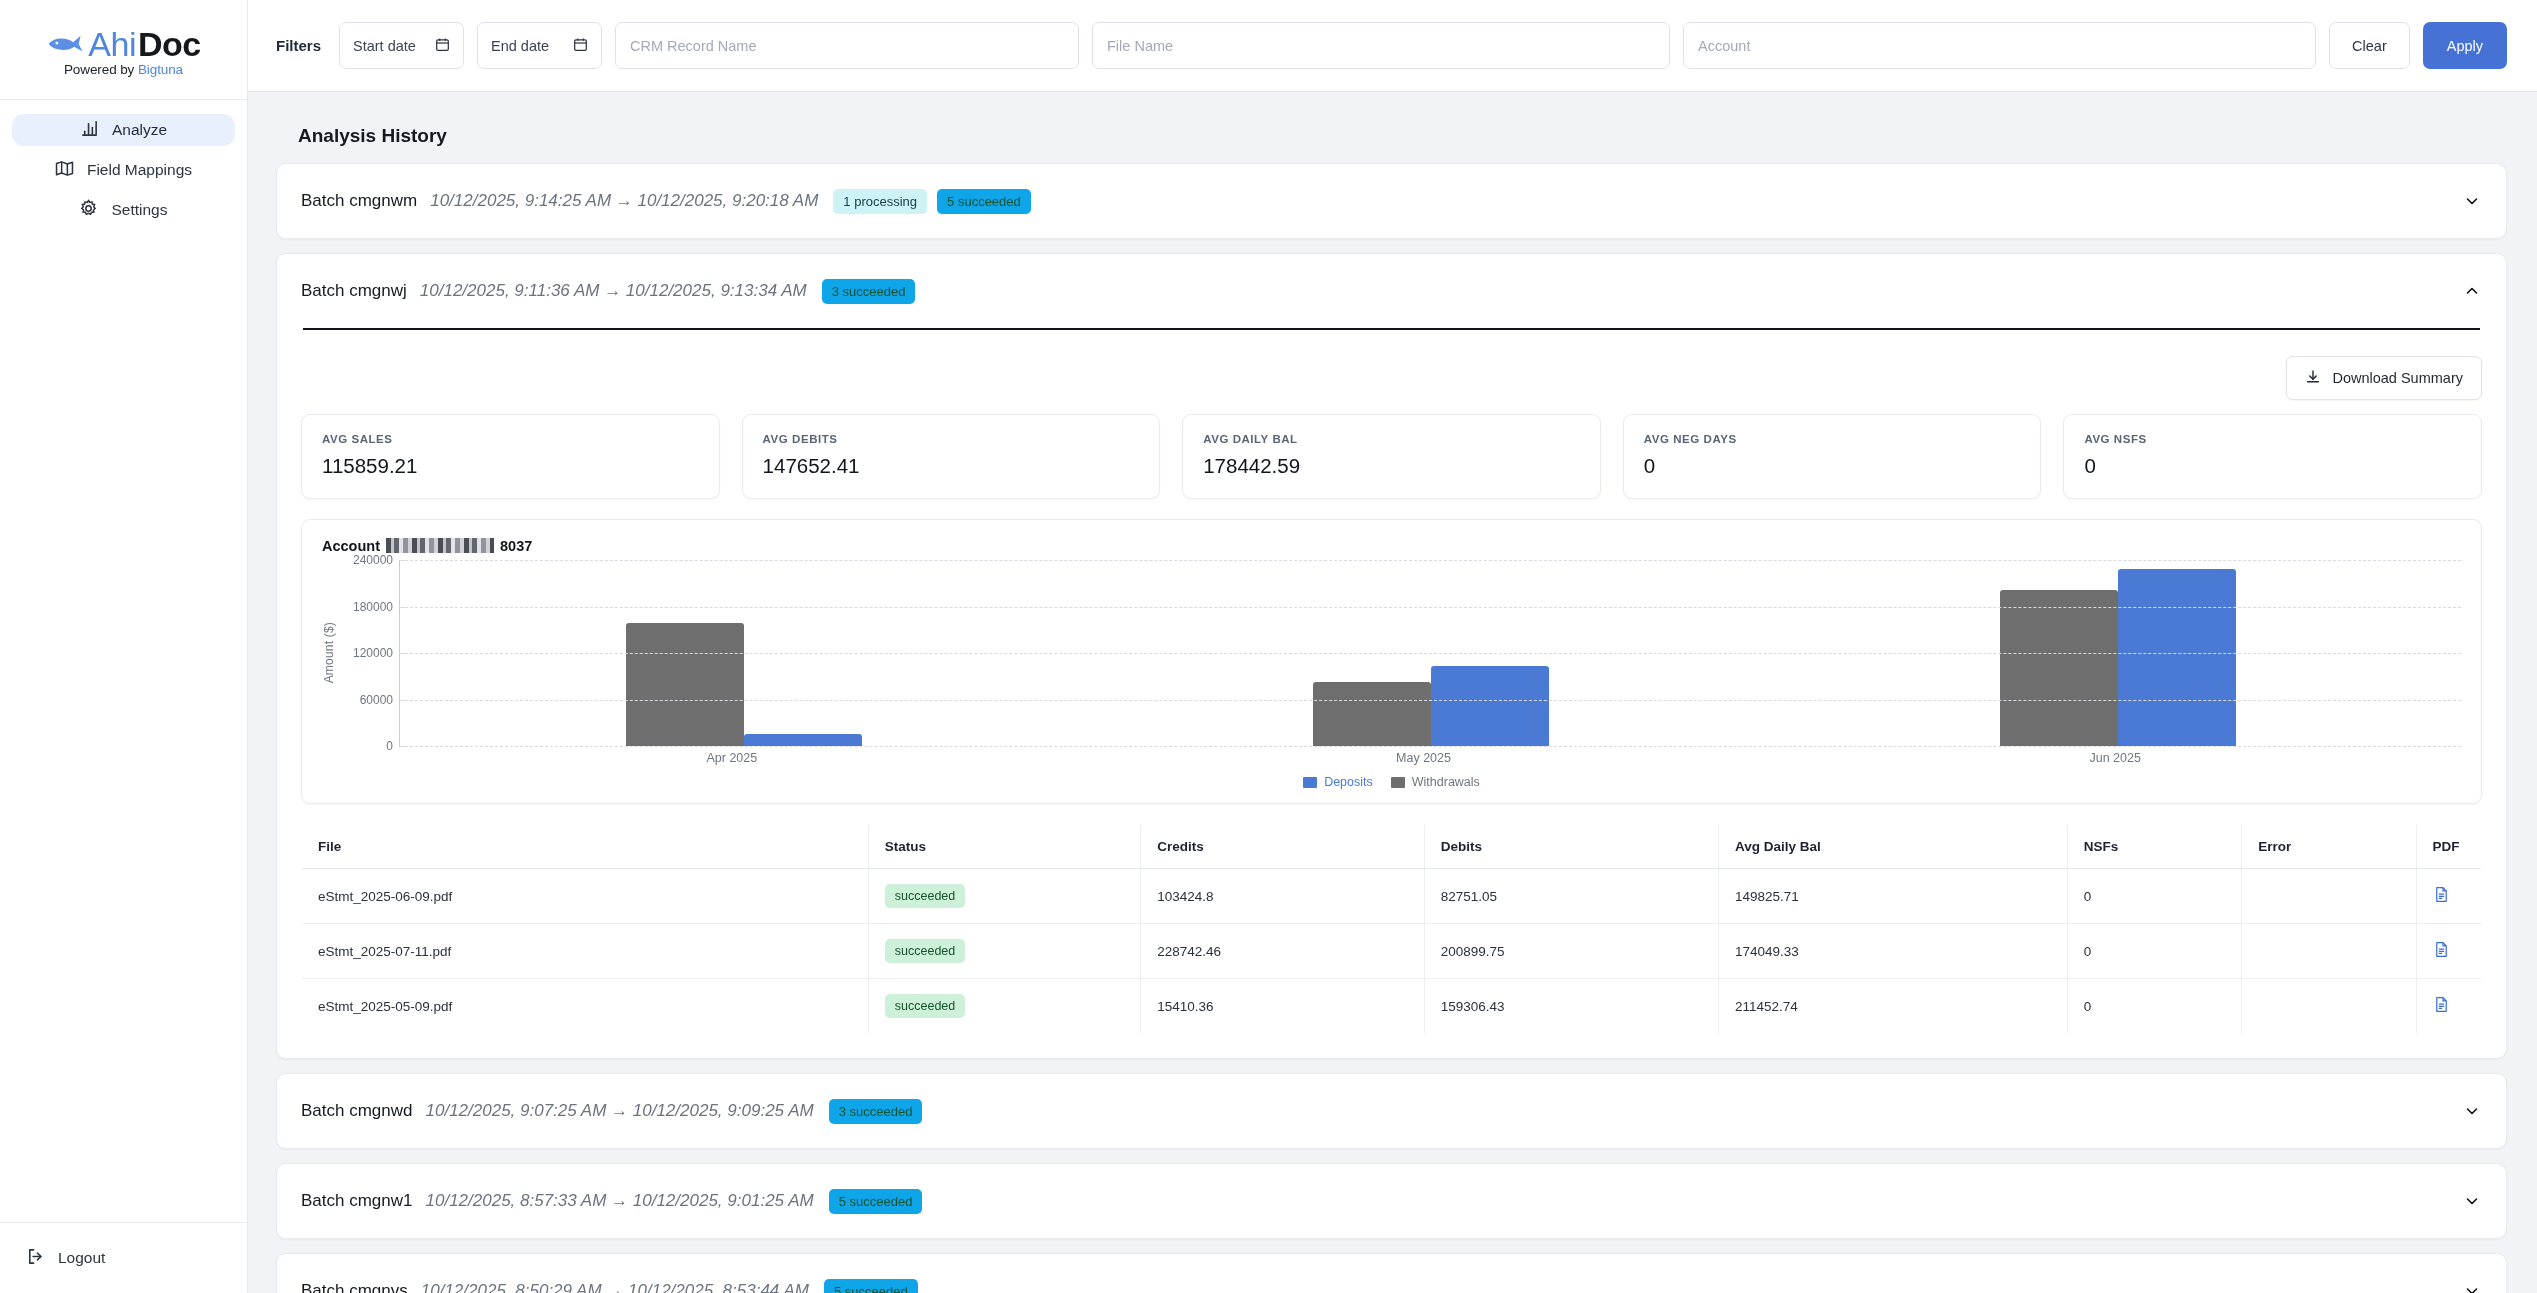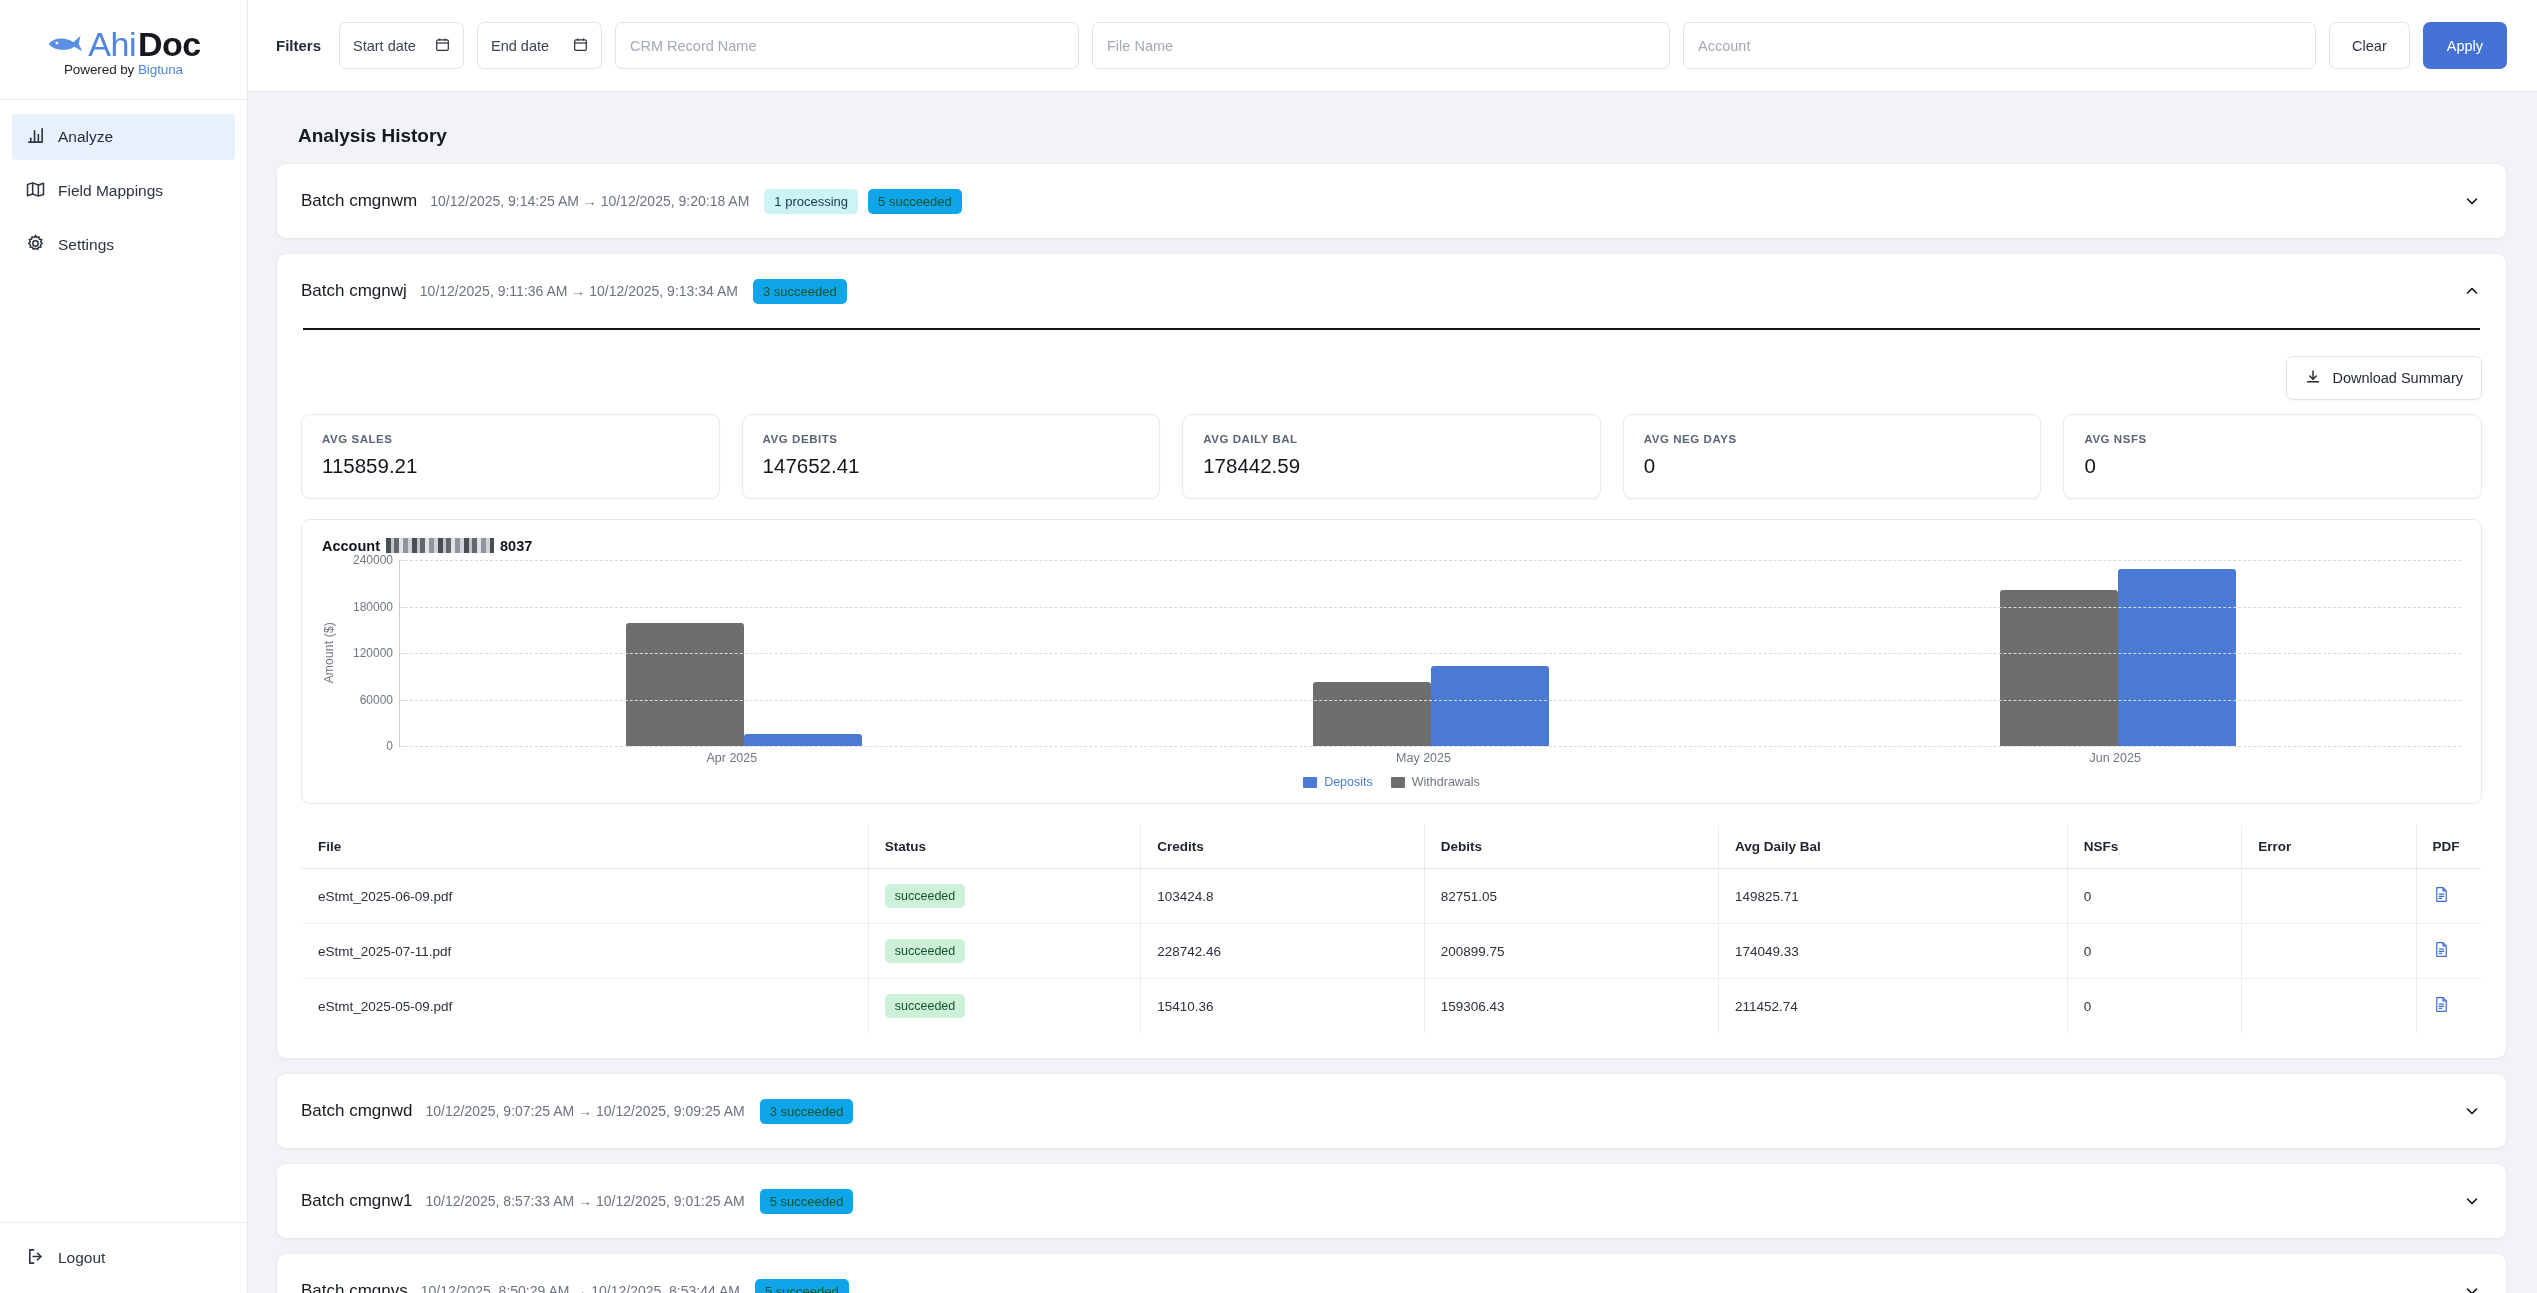--- a/index.html
+++ b/index.html
@@ -27,22 +27,22 @@
   .fish-logo { width: 40px; height: 22px; display:block; }
   .brand-word { font-size: 34px; font-weight: 400; letter-spacing: -0.5px; line-height: 1; }
   .brand-ahi { color: #4f86e0; }
   .brand-doc { color: #15181d; font-weight: 700; }
   .brand-sub { font-size: 13.5px; color: #20242b; margin-top: 1px; letter-spacing: -0.1px; }
   .brand-sub .hl { color: #4f86e0; }
 
   .nav { padding: 14px 12px 0 12px; display: flex; flex-direction: column; gap: 8px; flex: 1; }
   .nav-item {
     display: flex; align-items: center; gap: 13px;
-    height: 46px; padding: 0 14px; border-radius: 4px;
-    font-size: 15.5px; color: #2c3442; cursor: pointer;
+    height: 32px; padding: 0 14px; border-radius: 12px;
+    font-size: 15.5px; color: #2c3442; cursor: pointer; justify-content: center;
   }
   .nav-item.active { background: #e8f0fd; color: #1f2b3d; }
   .nav-item svg { flex: 0 0 auto; }
   .nav-bottom { border-top: 1px solid #e9ecf1; padding: 12px; }
   .logout {
     display: flex; align-items: center; gap: 13px;
     height: 46px; padding: 0 14px; border-radius: 8px;
     font-size: 15.5px; color: #2c3442; cursor: pointer;
   }
 
@@ -84,21 +84,21 @@
   .page-title { font-size: 19px; font-weight: 700; color: #151a21; padding: 11px 0 16px 22px; }
 
   .batch-card {
     background: #fff; border: 1px solid #e8eaee; border-radius: 10px;
     margin-bottom: 14px; box-shadow: 0 1px 2px rgba(16,24,40,.04);
   }
   .batch-head {
     display: flex; align-items: center; height: 74px; padding: 0 26px 0 24px; cursor: pointer;
   }
   .batch-name { font-size: 17px; font-weight: 500; color: #151a21; white-space: nowrap; }
-  .batch-time { font-size: 14px; color: #6b7380; margin-left: 13px; white-space: nowrap; }
+  .batch-time { font-size: 17px; color: #6b7380; margin-left: 13px; white-space: nowrap; font-style: italic; }
   .chips { display: flex; gap: 10px; margin-left: 15px; }
   .chip { font-size: 13px; border-radius: 5px; padding: 5px 10px; white-space: nowrap; }
   .chip.processing { background: #cdf3f6; color: #17414a; }
   .chip.succeeded { background: #0ea5e9; color: #14532d; }
   .chev { margin-left: auto; color: #0d1116; display:flex; align-items:center; }
 
   .batch-body { padding: 0 24px 24px 24px; }
   .divider-line { height: 2px; background: #10141a; margin: 0 0 0 2px; width: calc(100% - 4px); }
 
   .dl-row { display: flex; justify-content: flex-end; padding: 26px 0 14px 0; }

